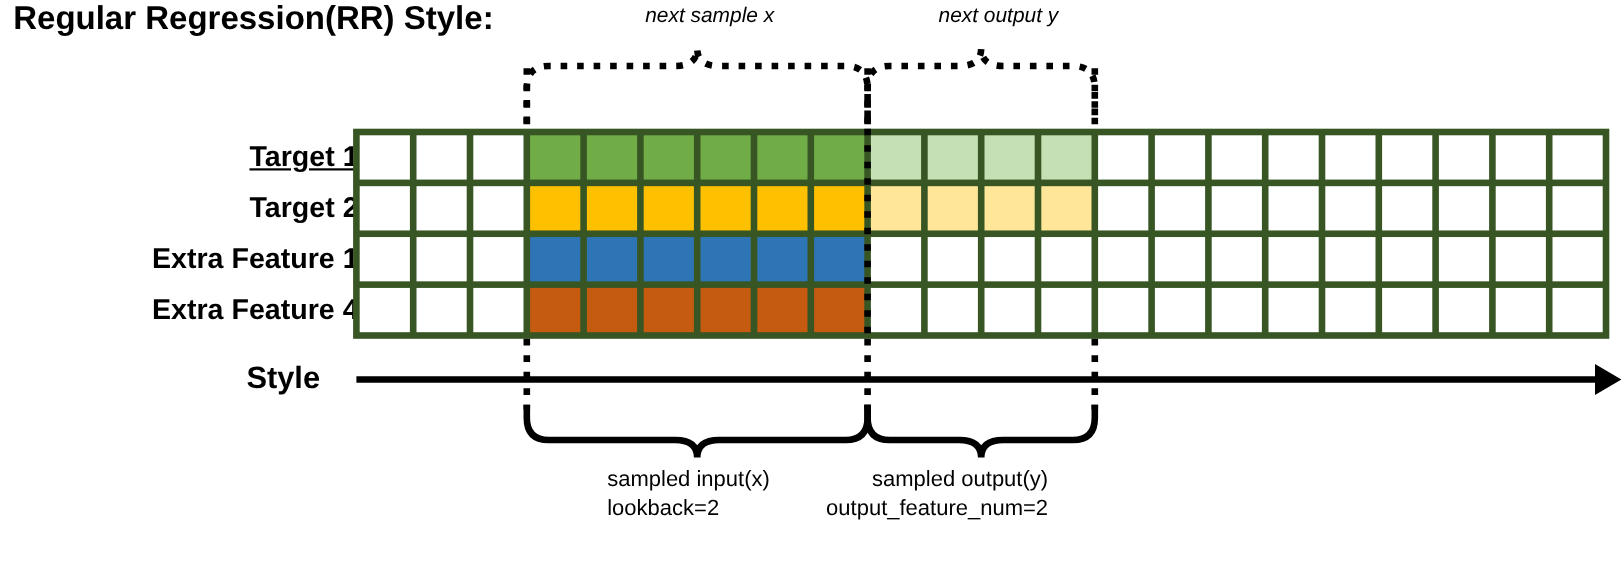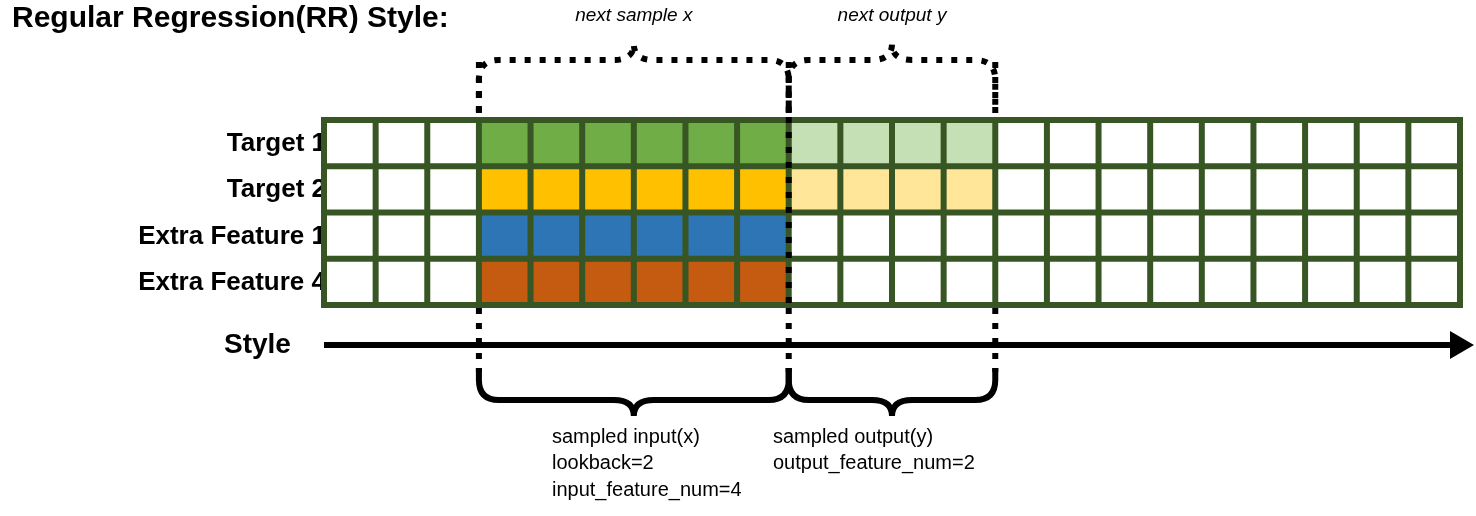--- a/index.html
+++ b/index.html
@@ -50,21 +50,21 @@
     color: #000000;
     white-space: nowrap;
   }
   .brace-label {
     position: absolute;
     font-size: 19px;
     font-style: italic;
     font-weight: 400;
     color: #000000;
     white-space: nowrap;
-    text-align: center;
+    text-align: right;
   }
   .foot-block {
     position: absolute;
     font-size: 20px;
     font-weight: 400;
     color: #000000;
     line-height: 1.32;
     white-space: nowrap;
   }
   svg.layer {
@@ -76,37 +76,36 @@
   }
 </style>
 </head>
 <body>
 
 <div id="stage">
 
   <div class="title">Regular Regression(RR) Style:</div>
 
   <div id="row-labels">
-      <div class="row-label" style="top: 129.125px;">Target 1</div>
+      <div class="row-label" style="top: 129.125px; text-decoration: underline;">Target 1</div>
       <div class="row-label" style="top: 175.375px;">Target 2</div>
       <div class="row-label" style="top: 221.625px;">Extra Feature 1</div>
       <div class="row-label" style="top: 267.875px;">Extra Feature 4</div>
     </div>
 
   <div class="time-label">Style</div>
 
   <div class="brace-label" id="top-label-0" style="left: 563.818px; top: 4px; width: 140px;">next sample x</div>
   <div class="brace-label" id="top-label-1" style="left: 822px; top: 4px; width: 140px;">next output y</div>
 
   <div class="foot-block" style="left:508px; top:423px;margin-left:44px;">
     <div>sampled input(x)</div>
     <div>lookback=2</div>
-    <div>input_feature_num=4</div>
   </div>
-  <div class="foot-block" style="left:773px; top:423px;">
+  <div class="foot-block" style="left:751px; top:423px;text-align:right;">
     <div>sampled output(y)</div>
     <div>output_feature_num=2</div>
   </div>
 
   <svg class="layer" viewBox="0 0 1476 516">
     <g id="grid-group">
         <rect x="321" y="117" width="1142" height="191" fill="#375623"></rect>
         <rect x="327" y="123" width="45.63636363636363" height="40.25" fill="#FFFFFF"></rect>
         <rect x="378.6363636363636" y="123" width="45.63636363636363" height="40.25" fill="#FFFFFF"></rect>
         <rect x="430.27272727272725" y="123" width="45.63636363636363" height="40.25" fill="#FFFFFF"></rect>

